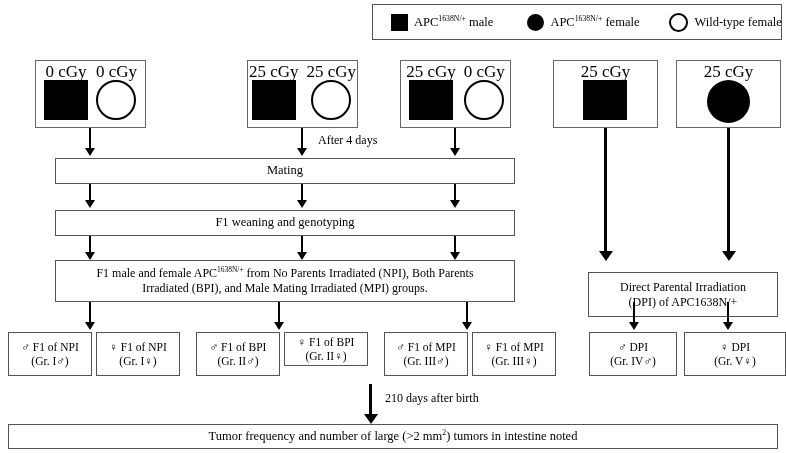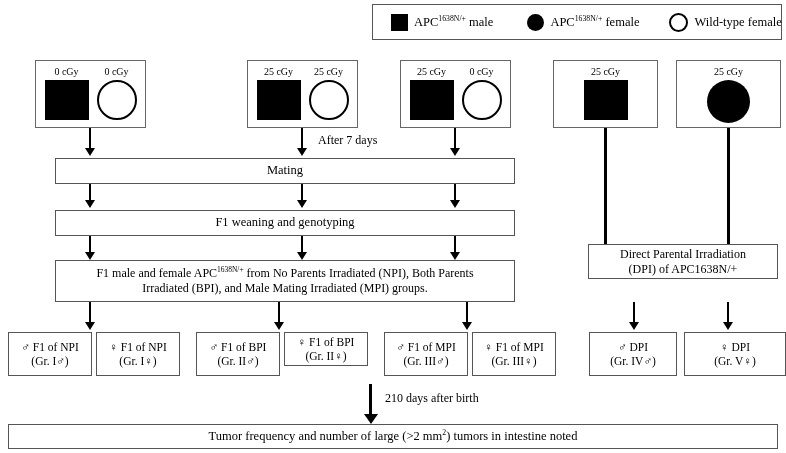--- a/index.html
+++ b/index.html
@@ -29,21 +29,21 @@
   .leg-ci-o{width:15px;height:15px;border:2.2px solid #000;border-radius:50%;background:#fff;display:block;}
   sup{font-size:.62em;vertical-align:super;line-height:0;}
 
   
   .pbox{
     border:1px solid #666;background:#fff;
     display:flex;align-items:flex-start;justify-content:center;
     gap:8px;padding-top:4px;
   }
   .unit{display:flex;flex-direction:column;align-items:center;}
-  .dose{font-size:10px;line-height:13px;margin-bottom:2px;white-space:nowrap;}
+  .dose{font-size:17px;line-height:13px;margin-bottom:2px;white-space:nowrap;}
   .sq-m{width:44px;height:40px;background:#000;}
   .ci-wt{width:40px;height:40px;border:2.6px solid #000;border-radius:50%;background:#fff;box-sizing:border-box;}
   .ci-f{width:43px;height:43px;background:#000;border-radius:50%;}
 
   
   .wbox{font-size:12.5px;}
   .tallbox{font-size:12px;}
   .gbox{font-size:11.5px;line-height:1.25;}
 
   
@@ -127,21 +127,21 @@
   </div>
 </div>
 
 <div class="vline" style="left:89px;top:128px;height:22px;"></div>
 <div class="ahead" style="left:85px;top:148px;"></div>
 <div class="vline" style="left:301px;top:128px;height:22px;"></div>
 <div class="ahead" style="left:297px;top:148px;"></div>
 <div class="vline" style="left:454px;top:128px;height:22px;"></div>
 <div class="ahead" style="left:450px;top:148px;"></div>
 
-<div class="note" style="left:318px;top:133px;">After 7 days</div>
+<div class="note" style="left:318px;top:133px;">After 4 days</div>
 
 <div class="abs box wbox" style="left:55px;top:158px;width:460px;height:26px;">
   <span>Mating</span>
 </div>
 
 <div class="vline" style="left:89px;top:184px;height:18px;"></div>
 <div class="ahead" style="left:85px;top:200px;"></div>
 <div class="vline" style="left:301px;top:184px;height:18px;"></div>
 <div class="ahead" style="left:297px;top:200px;"></div>
 <div class="vline" style="left:454px;top:184px;height:18px;"></div>
@@ -163,21 +163,21 @@
     <span>F1 male and female APC</span><sup>1638N/+</sup><span> from No Parents Irradiated (NPI), Both Parents</span><br>
     <span>Irradiated (BPI), and Male Mating Irradiated (MPI) groups.</span>
   </div>
 </div>
 
 <div class="vline vline-thick" style="left:604px;top:128px;height:125px;"></div>
 <div class="ahead ahead-thick" style="left:599px;top:251px;"></div>
 <div class="vline vline-thick" style="left:727px;top:128px;height:125px;"></div>
 <div class="ahead ahead-thick" style="left:722px;top:251px;"></div>
 
-<div class="abs box tallbox" style="left:588px;top:244px;width:190px;height:35px;text-align:center;">
+<div class="abs box tallbox" style="left:588px;top:272px;width:190px;height:45px;text-align:center;">
   <div>
     <span>Direct Parental Irradiation</span><br>
     <span>(DPI) of APC1638N/+</span>
   </div>
 </div>
 
 <div class="vline" style="left:89px;top:302px;height:22px;"></div>
 <div class="ahead" style="left:85px;top:322px;"></div>
 <div class="vline" style="left:278px;top:302px;height:22px;"></div>
 <div class="ahead" style="left:274px;top:322px;"></div>

